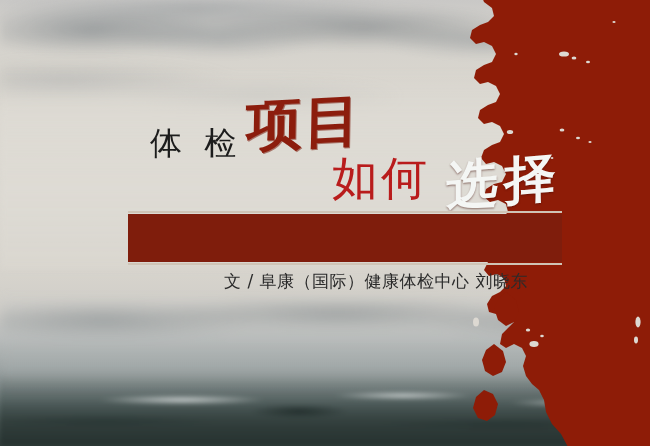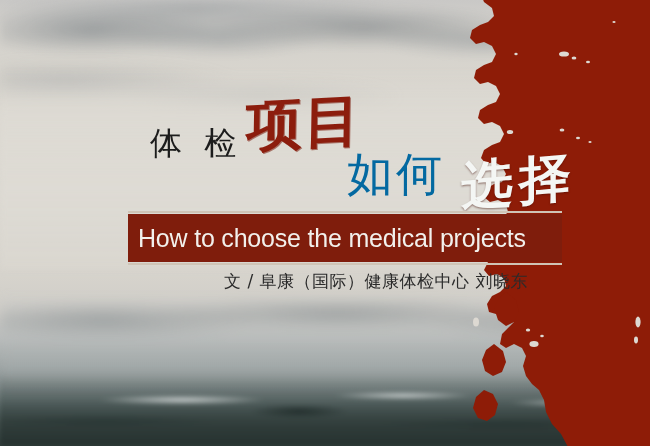--- a/index.html
+++ b/index.html
@@ -153,27 +153,26 @@
   }
   .title-row-2 {
     position: absolute;
     left: 332px;
     top: 152px;
     display: flex;
     align-items: flex-end;
     white-space: nowrap;
   }
   .cn-black-2 {
-    font-family: Liberation Mono, monospace;
-    color: #0369a1;
+    font-family: Liberation Sans, sans-serif;
+    color: #b91c1c;
     font-size: 46px;
     line-height: 1;
     letter-spacing: 3px;
     font-weight: 400;
-    margin-left: 15px;
   }
   .cn-white-brush {
     font-family: "DejaVu Serif", "Liberation Serif", serif;
     color: #f4f6f4;
     font-size: 52px;
     line-height: .95;
     font-weight: 700;
     letter-spacing: 6px;
     margin-left: 16px;
     transform: translateY(4px) rotate(-5deg) skewX(-5deg);
@@ -303,17 +302,16 @@
   </div>
 
   <div class="title-row-2">
     <span class="cn-black-2">如何</span>
     <span class="cn-white-brush">选择</span>
   </div>
 
   <div class="banner-rule-top"></div>
   <div class="banner"></div>
   <div class="banner-rule-bottom"></div>
-  <div class="subtitle-en">How to choose the medical projects</div>
 
   <div class="byline">文 / 阜康（国际）健康体检中心  刘晓东</div>
 
 </div>
 
 </body></html>

